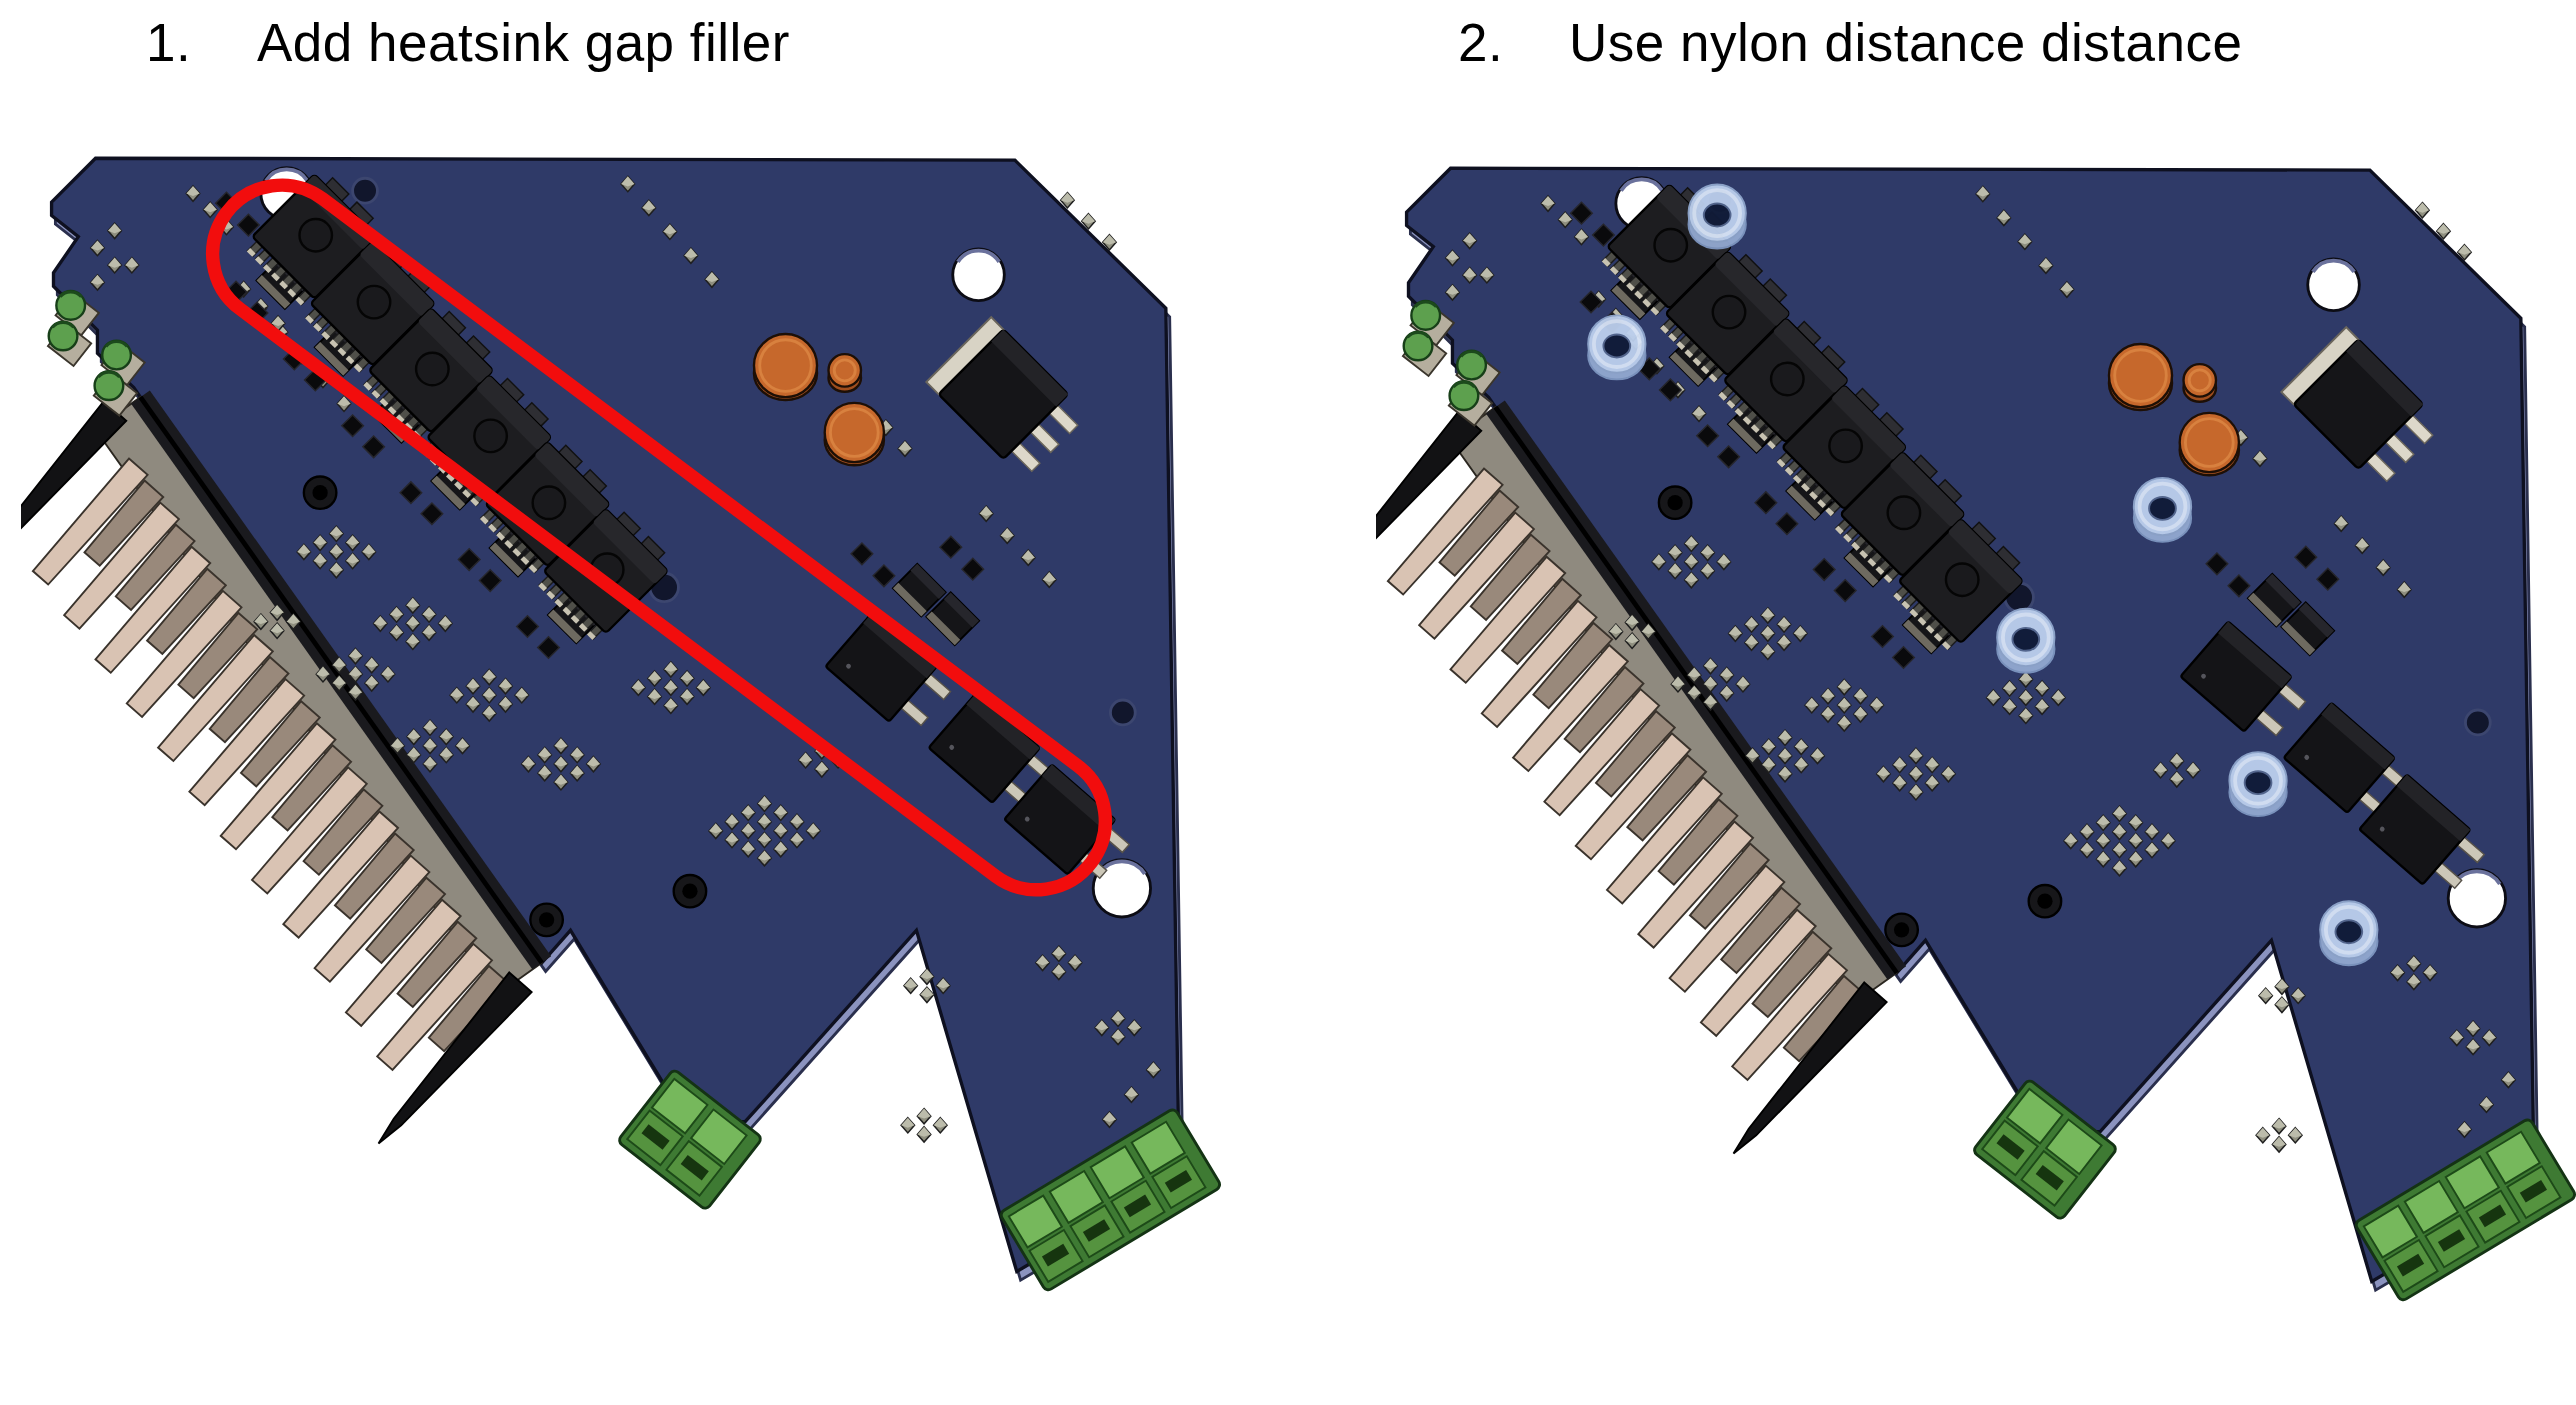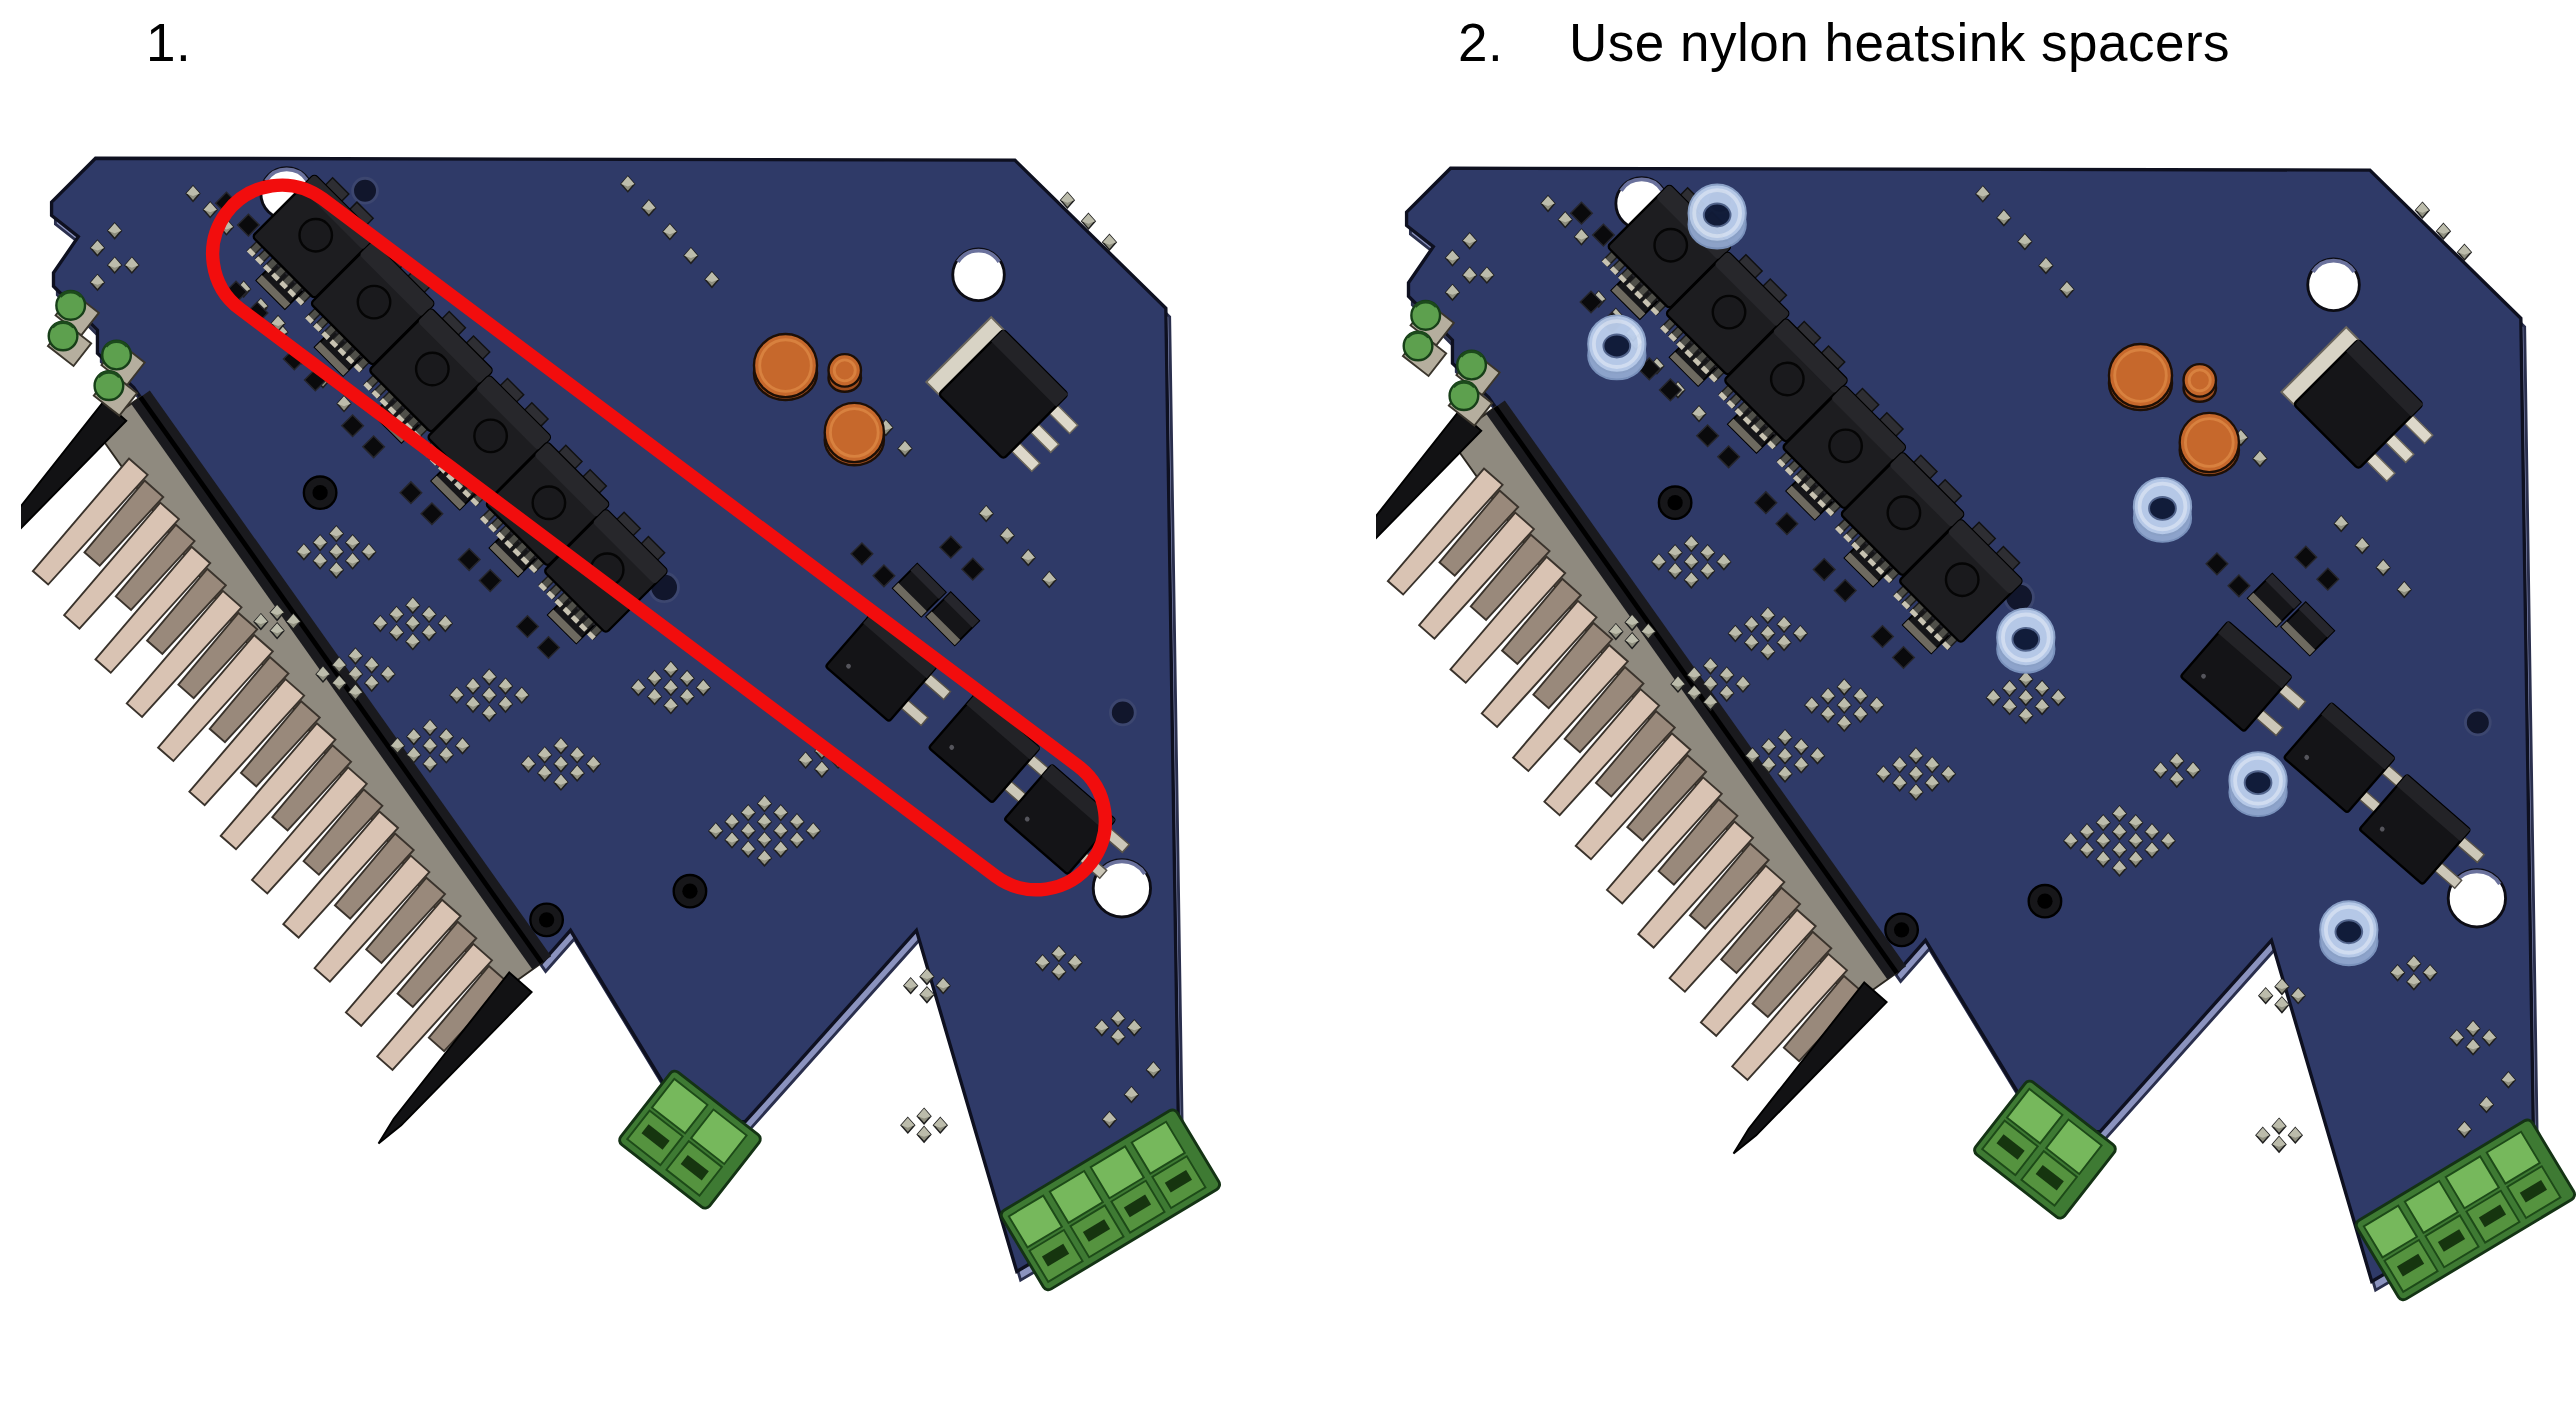--- a/index.html
+++ b/index.html
@@ -23,24 +23,25 @@
   #board-1{left:21px;top:141px;}
   #board-2{left:1376px;top:151px;}
 </style>
 </head>
 <body>
 
 <div class="canvas">
 
   <div class="caption" id="caption-1">
     <span class="num">1.</span>
+    <span class="lbl">Add heatsink gap filler</span>
   </div>
   <div class="caption" id="caption-2">
     <span class="num">2.</span>
-    <span class="lbl">Use nylon heatsink spacers</span>
+    <span class="lbl">Use nylon distance distance</span>
   </div>
 
   <svg id="board-1" class="board-svg" width="1206" height="1185" viewBox="0 0 1262 1240">
       <polygon points="78,18 1040,20 1198,175 1212,1083 1042,1183 937,826 758,1026 700,1032 575,826 545,860 125,268 118,258 80,222 80,198 34,152 34,138 60,100 32,78 32,64" transform="translate(4,9)" fill="#8b93bf" stroke="#2a2f4d" stroke-width="3"></polygon>
       <polygon points="78,18 1040,20 1198,175 1212,1083 1042,1183 937,826 758,1026 700,1032 575,826 545,860 125,268 118,258 80,222 80,198 34,152 34,138 60,100 32,78 32,64" fill="#2f3a68" stroke="#0e1020" stroke-width="3.5"></polygon>
       <g>
         <polygon points="125,268 545,860 497.6957198620254,893.5604690168063 77.69571986202536,301.56046901680634" fill="#8f8a7f" stroke="#2b2720" stroke-width="2"></polygon>
         <polygon points="129.34399437808818,355.32766615068067 148.84399437808818,372.48766615068064 82.40899437808818,444.44326615068064 66.41899437808817,430.37206615068067" fill="#99897b" stroke="#3a332c" stroke-width="2"></polygon>
         <polygon points="162.1039943780882,401.5036661506807 181.6039943780882,418.6636661506807 115.1689943780882,490.6192661506807 99.17899437808819,476.5480661506807" fill="#99897b" stroke="#3a332c" stroke-width="2"></polygon>
         <polygon points="194.8639943780882,447.67966615068065 214.3639943780882,464.8396661506806 147.9289943780882,536.7952661506807 131.93899437808818,522.7240661506806" fill="#99897b" stroke="#3a332c" stroke-width="2"></polygon>

